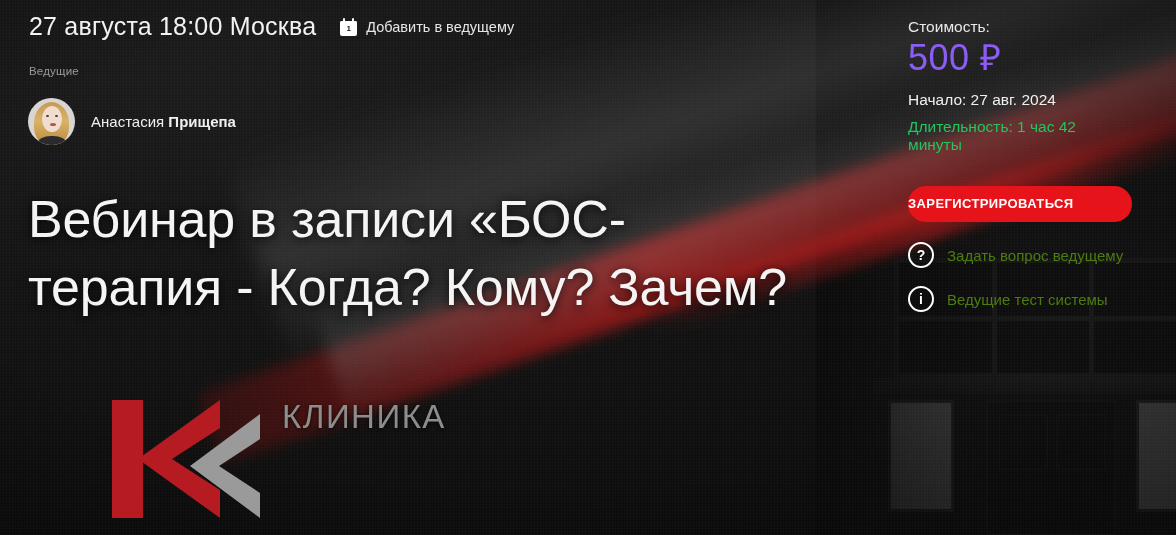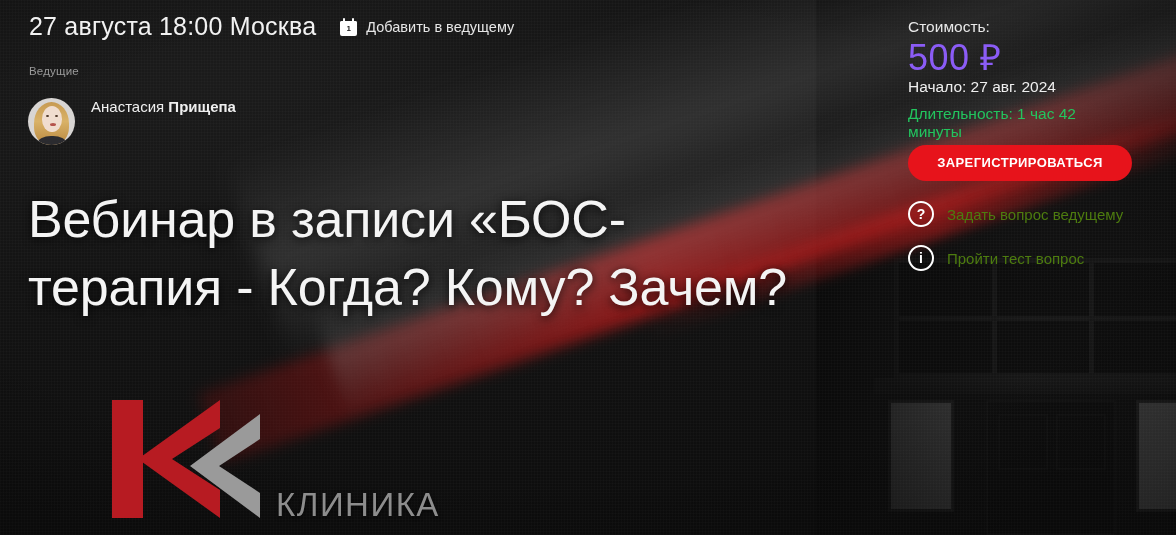--- a/index.html
+++ b/index.html
@@ -153,21 +153,21 @@
   }
   .cal-label{ color:#e6e6e6; font-size:14.5px; }
 
   .hosts-label{
     position:absolute; left:29px; top:65px;
     color:#9a9a9a; font-size:11.5px; letter-spacing:.2px;
   }
 
   .host-row{
     position:absolute; left:28px; top:98px;
-    display:flex; align-items:flex-start; gap:16px;
+    display:flex; align-items:center; gap:16px;
   }
   .avatar{
     width:47px; height:47px; border-radius:50%;
     background:#d8d5d3;
     position:relative; overflow:hidden; flex:0 0 auto;
   }
   .av-hair{
     position:absolute; left:6px; top:4px; width:35px; height:43px;
     background:linear-gradient(180deg,#c79a52 0%,#d9b268 45%,#b9883f 100%);
     border-radius:50% 50% 42% 42%;
@@ -195,21 +195,21 @@
     position:absolute; left:28px; top:186px; width:790px;
     color:#f4f4f4;
     font-size:52px; line-height:1.30; font-weight:400;
     letter-spacing:-.2px;
     text-shadow:0 2px 10px rgba(0,0,0,.8);
   }
 
   
   .logo{
     position:absolute; left:112px; top:396px;
-    display:flex; align-items:flex-end; gap:16px;
+    display:flex; align-items:flex-start; gap:22px;
   }
   .logo-mark{ position:relative; width:148px; height:126px; flex:0 0 auto; }
   .lm-bar{
     position:absolute; left:0; top:4px; width:31px; height:118px;
     background:#b71b22;
   }
   .lm-chev-red{
     position:absolute; left:26px; top:4px; width:82px; height:118px;
   }
   .lm-chev-gray{
@@ -220,28 +220,28 @@
     color:#8d8d8d;
     font-size:33px; line-height:1.04; font-weight:400;
     letter-spacing:1.5px; white-space:nowrap;
     text-shadow:0 1px 4px rgba(0,0,0,.7);
   }
 
   
   .panel{ position:absolute; right:0; top:0; width:286px; height:535px; padding:18px 44px 0 18px; }
   .p-cost-label{ color:#e9e9e9; font-size:15.5px; }
   .p-price{ color:#8b5cf6; font-size:36px; font-weight:400; line-height:1.12; margin-top:2px; letter-spacing:.5px; }
-  .p-start{ color:#efefef; font-size:15.5px; }
+  .p-start{ color:#efefef; font-size:15.5px; margin-top:13px; }
   .p-duration{ color:#22c55e; font-size:15.5px; margin-top:9px; }
   .p-btn{
-    display:block; margin-top:4px;
+    display:block; margin-top:32px;
     width:224px; height:36px; line-height:36px;
     background:#e7131b; border:none; border-radius:18px;
     color:#fff; font-size:13px; font-weight:700; letter-spacing:.4px;
-    text-align:center; cursor:pointer;
+    text-align:left; cursor:pointer;
     font-family:"Liberation Sans", sans-serif;
   }
   .p-link{
     display:flex; align-items:center; gap:13px; margin-top:20px; cursor:pointer;
   }
   .p-link.second{ margin-top:18px; }
   .p-ico{
     width:26px; height:26px; border-radius:50%;
     border:2px solid #ffffff;
     color:#ffffff; font-size:14px; font-weight:700;
@@ -337,18 +337,18 @@
       <div class="p-duration">Длительность: 1 час 42 минуты</div>
       <button class="p-btn">ЗАРЕГИСТРИРОВАТЬСЯ</button>
 
       <div class="p-link">
         <span class="p-ico">?</span>
         <span class="p-ltext">Задать вопрос ведущему</span>
       </div>
 
       <div class="p-link second">
         <span class="p-ico">i</span>
-        <span class="p-ltext">Пройти тест вопрос</span>
+        <span class="p-ltext">Ведущие тест системы</span>
       </div>
     </div>
 
   </div>
 </div>
 
 </body></html>

